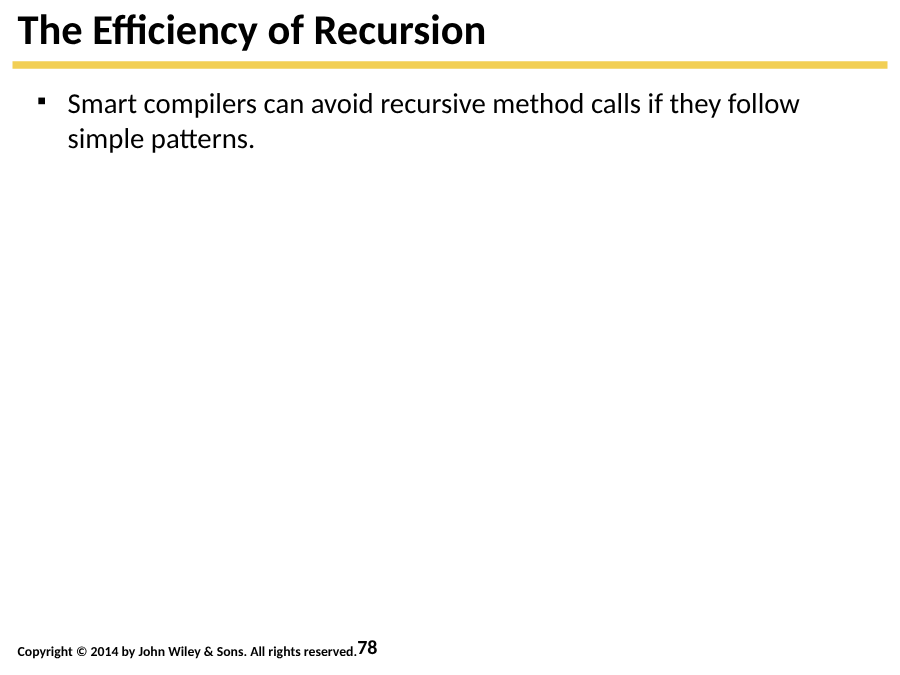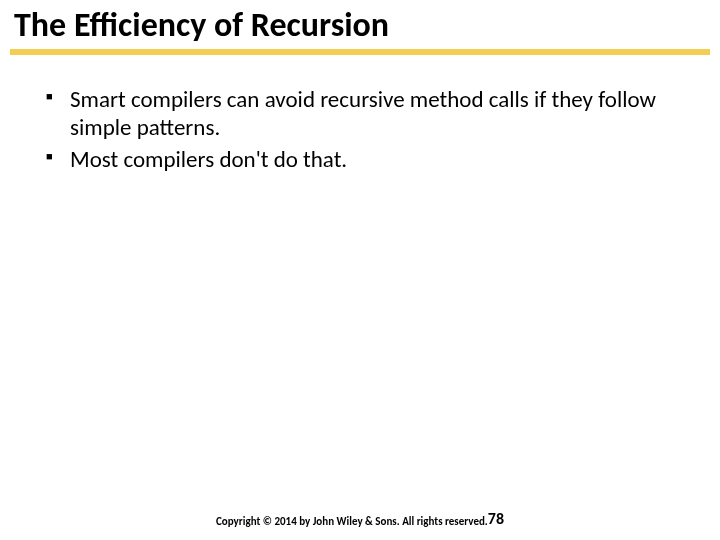--- a/index.html
+++ b/index.html
@@ -29,21 +29,21 @@
   .underline {
     height: 6px;
     background: #f2cf54; 
     margin: 4px 10px 0 10px;
   }
   .body {
     padding: 14px 40px 0 28px;
   }
   ul.bullets {
     list-style: none;
-    margin: 16px;
+    margin: 0;
     padding: 0;
   }
   ul.bullets > li {
     position: relative;
     padding-left: 26px;
     font-size: 23px;
     line-height: 1.22;
     margin-bottom: 4px;
     font-weight: 400;
   }
@@ -54,42 +54,41 @@
     top: 5px;
     font-size: 11px;
     color: #000;
   }
   .footer {
     position: absolute;
     bottom: 12px;
     left: 14px;
     right: 14px;
     display: flex;
-    justify-content: center;
+    justify-content: flex-start;
     align-items: flex-end;
     font-size: 11px;
     font-weight: 600;
   }
   .page-number {
     font-size: 16px;
     font-weight: 600;
   }
 </style>
 </head>
 <body>
 
 <div class="slide">
 
   <div class="title">The Efficiency of Recursion</div>
   <div class="underline"></div>
 
   <div class="body">
     <ul class="bullets">
       <li>Smart compilers can avoid recursive method calls if they follow simple patterns.</li>
-      <li>Most compilers don't do that.</li>
     </ul>
   </div>
 
   <div class="footer">
     <span>Copyright © 2014 by John Wiley &amp; Sons. All rights reserved.</span>
     <span class="page-number">78</span>
   </div>
 
 </div>
 

